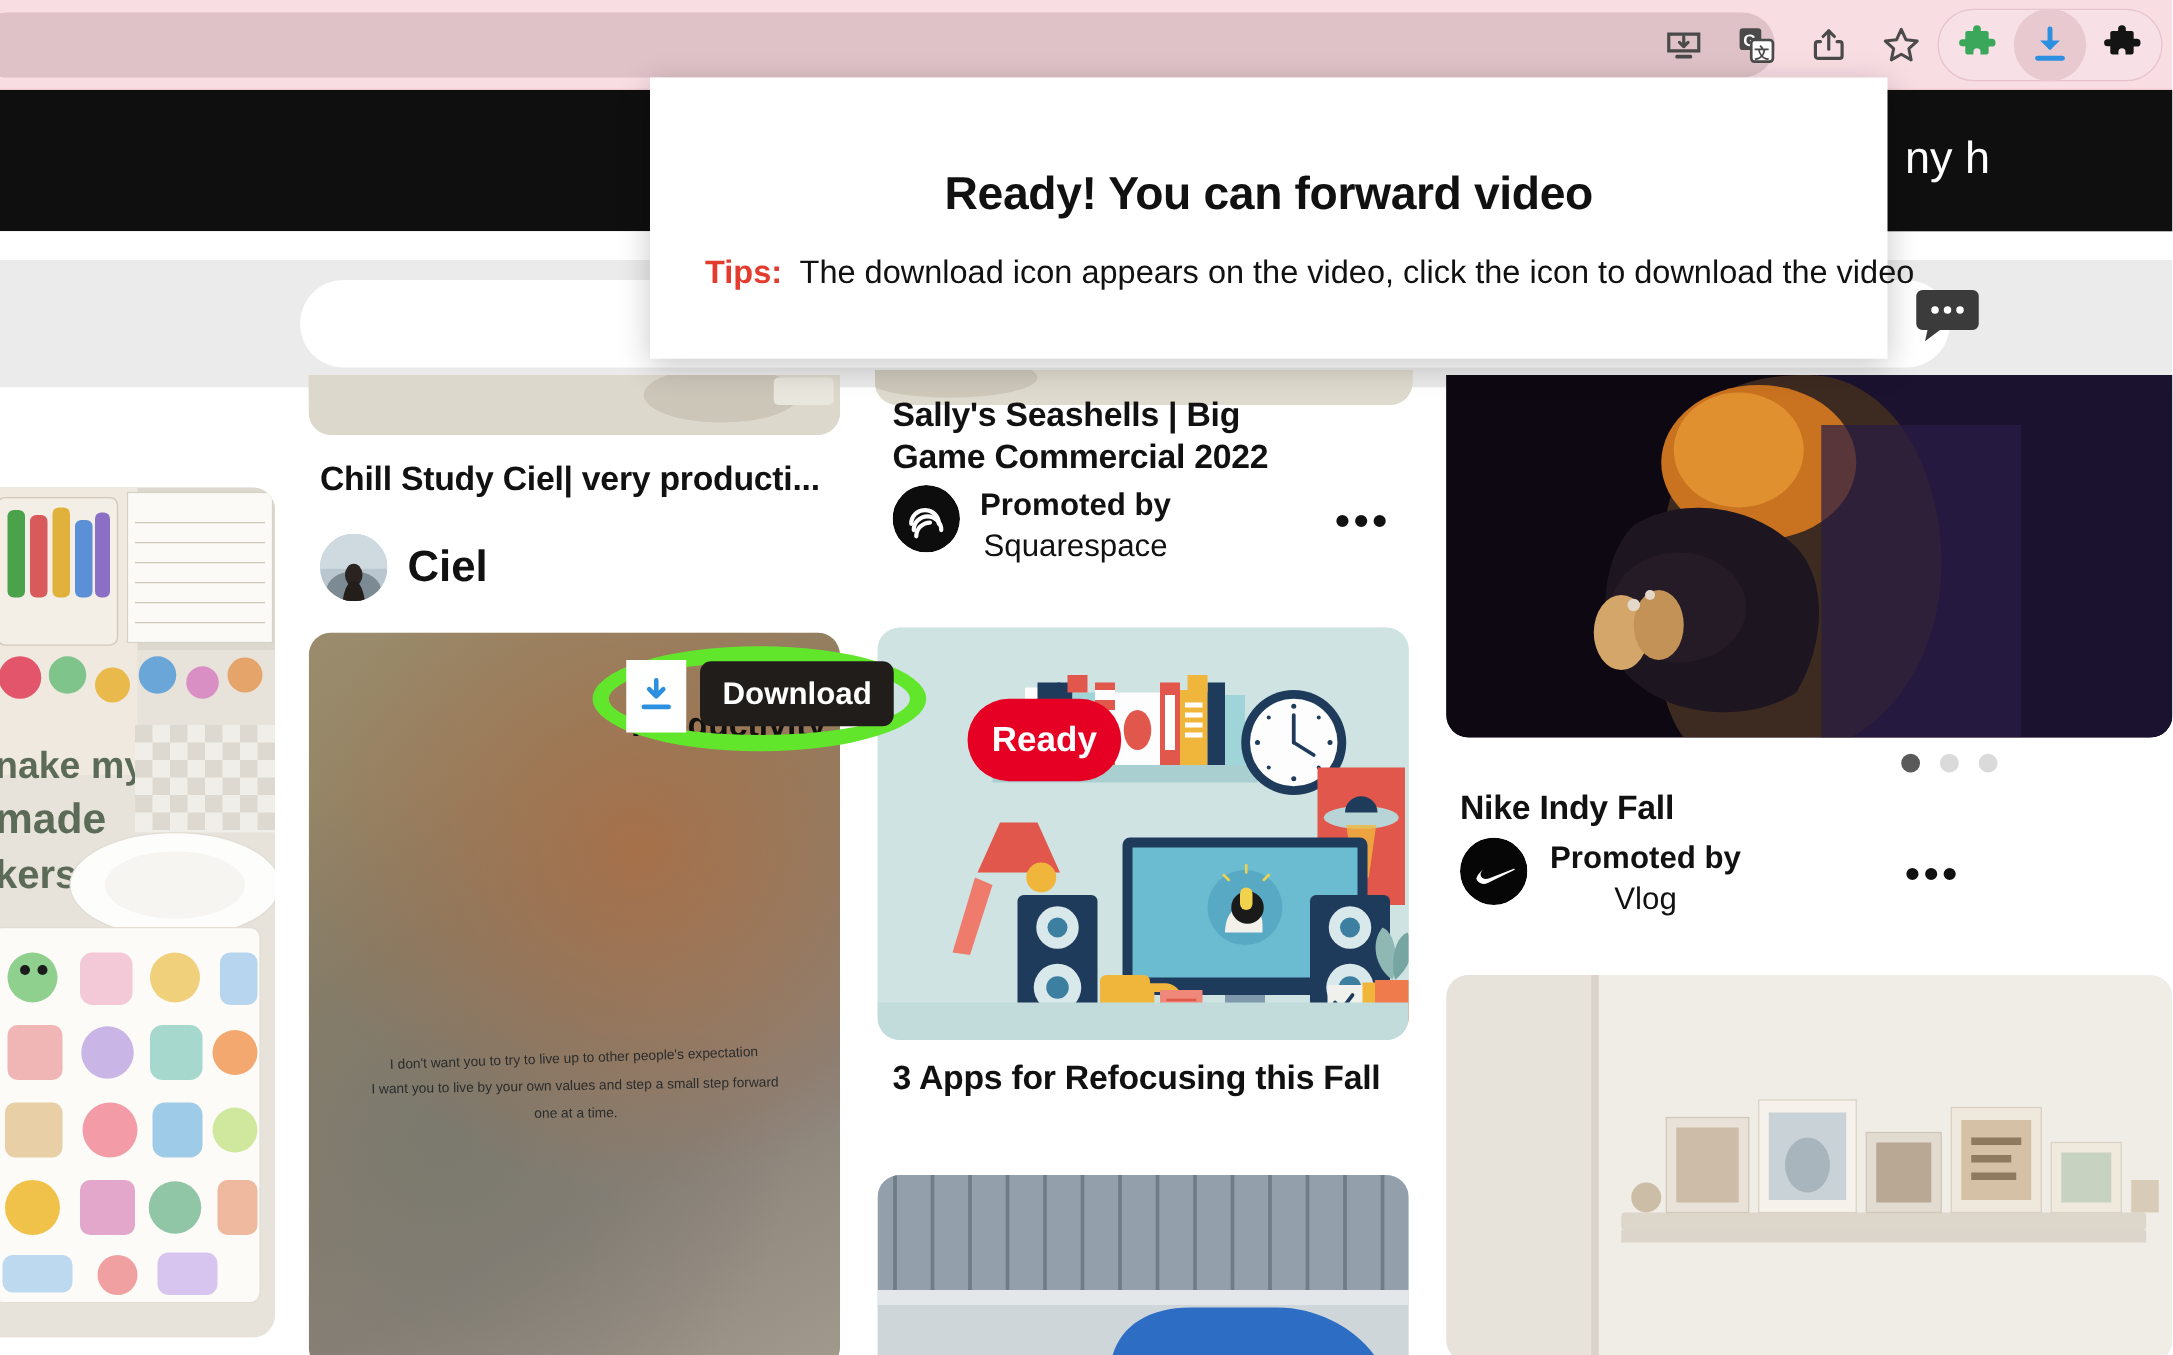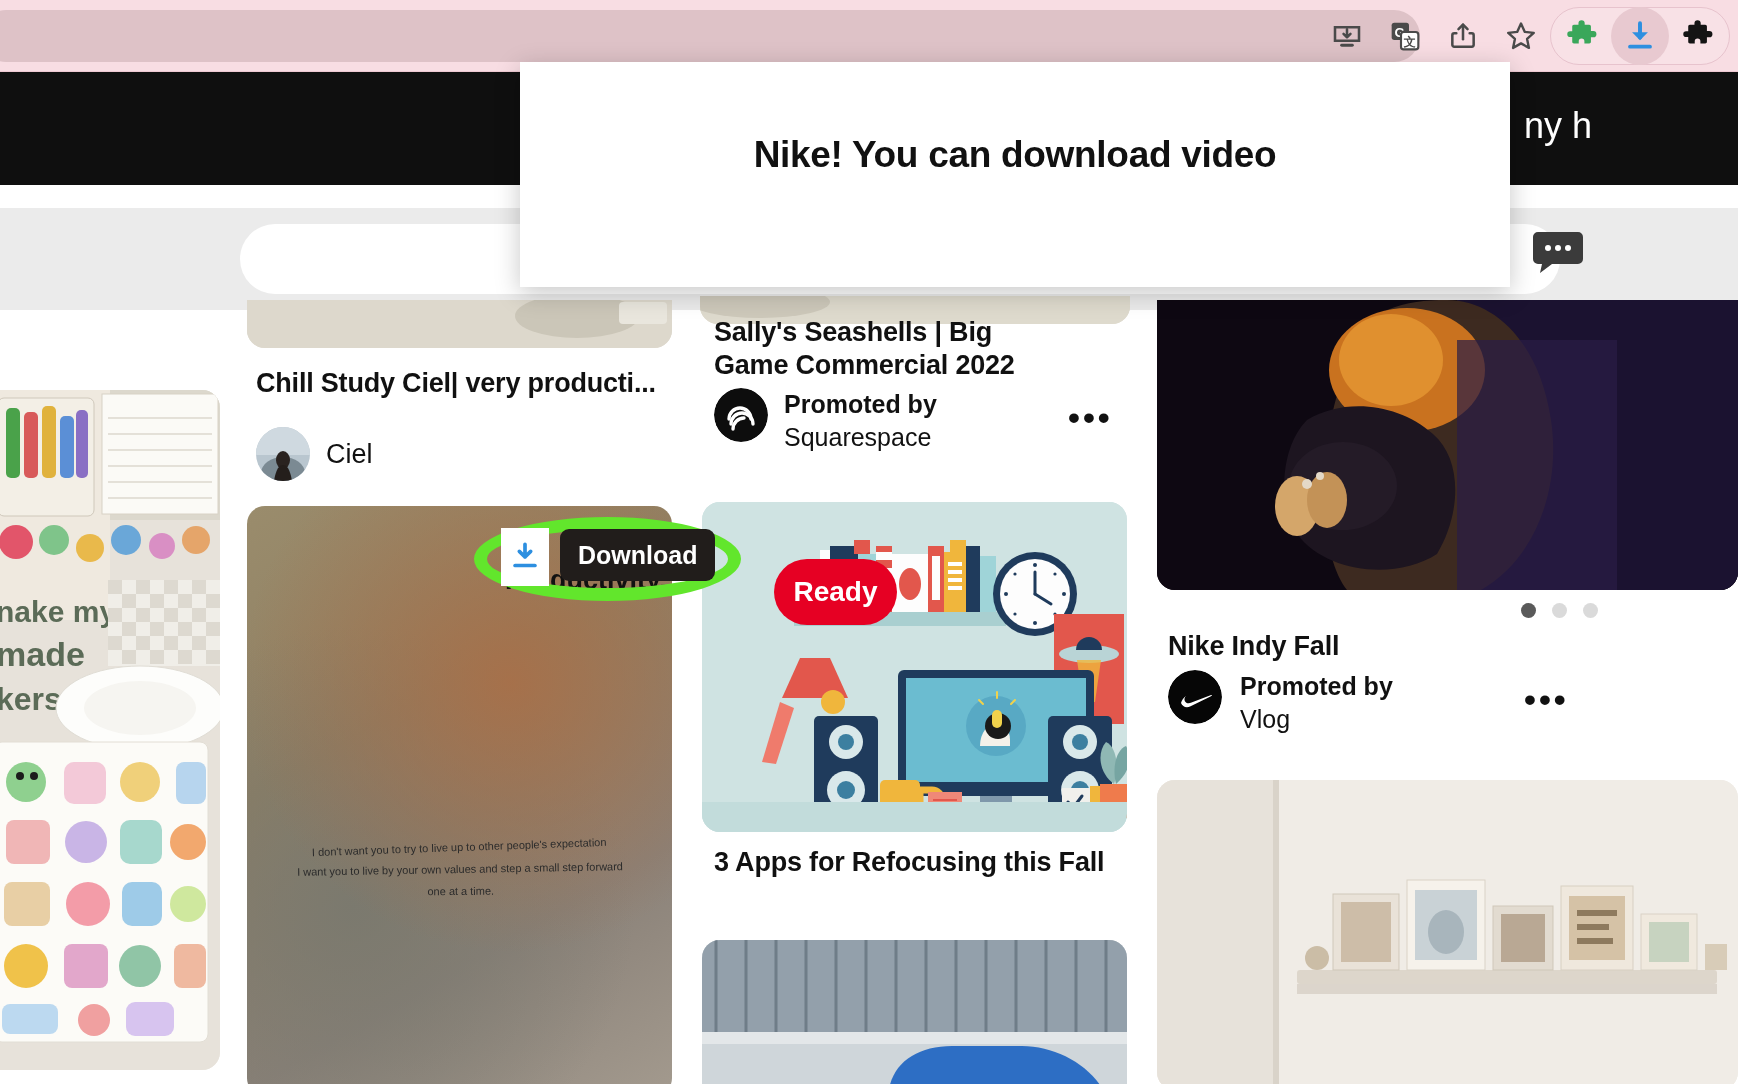--- a/index.html
+++ b/index.html
@@ -79,23 +79,23 @@
 
   
   .grid { position: absolute; left: 0; top: 310px; width: 1738px; height: 774px; background: #fff; }
 
   .col { position: absolute; top: 0; }
   .pin-title {
     font-size: 27px; font-weight: 700; color: #111; line-height: 1.22; letter-spacing: -0.2px;
   }
   .pin-sub-row { display:flex; align-items:center; gap: 16px; margin-top: 14px; }
   .avatar { width: 54px; height: 54px; border-radius: 50%; overflow: hidden; flex: 0 0 auto; }
-  .promo-text { font-size: 25px; font-weight: 700; color: #111; line-height: 1.3; }
+  .promo-text { font-size: 25px; font-weight: 700; color: #111; line-height: 1.3; text-align: center; }
   .promo-text .brand { font-weight: 400; }
-  .author-name { font-size: 27px; font-weight: 400; color: #111; }
+  .author-name { font-size: 35px; font-weight: 700; color: #111; }
   .dots-menu { font-size: 34px; letter-spacing: 3px; color: #111; font-weight: 700; line-height: 1; }
 
   
   .col0 { left: -10px; width: 230px; }
   .sticker-pin {
     position: absolute; left: 0; top: 80px; width: 230px; height: 680px;
     border-radius: 0 18px 18px 0; overflow:hidden;
     background: linear-gradient(160deg,#d9d9d1 0%,#e8e4dd 40%,#efe9e2 100%);
   }
 
@@ -598,21 +598,25 @@
           <rect x="492" y="142" width="40" height="40" fill="#c7d3c0"></rect>
 
           <circle cx="160" cy="178" r="12" fill="#cbbda6"></circle>
           <rect x="548" y="164" width="22" height="26" fill="#d8ccb8"></rect>
         </svg>
       </div>
     </div>
   </div>
 
   <div class="popup">
-    <div class="popup-title">Nike! You can download video</div>
+    <div class="popup-title">Ready! You can forward video</div>
+    <div class="popup-tips-row">
+      <span class="tips-label">Tips:</span>
+      <span class="tips-text">The download icon appears on the video, click the icon to download the video</span>
+    </div>
   </div>
 
   <div class="toolbar">
     <div class="omnibox-pill"></div>
     <div class="tb-icons">
 
       <div class="tb-btn">
         <svg class="ico" width="32" height="32" viewBox="0 0 24 24">
           <path d="M3 5.5h18v10H3z" fill="none" stroke="#4a4a4a" stroke-width="1.9"></path>
           <path d="M8 19h8" stroke="#4a4a4a" stroke-width="2.2" stroke-linecap="round"></path>

